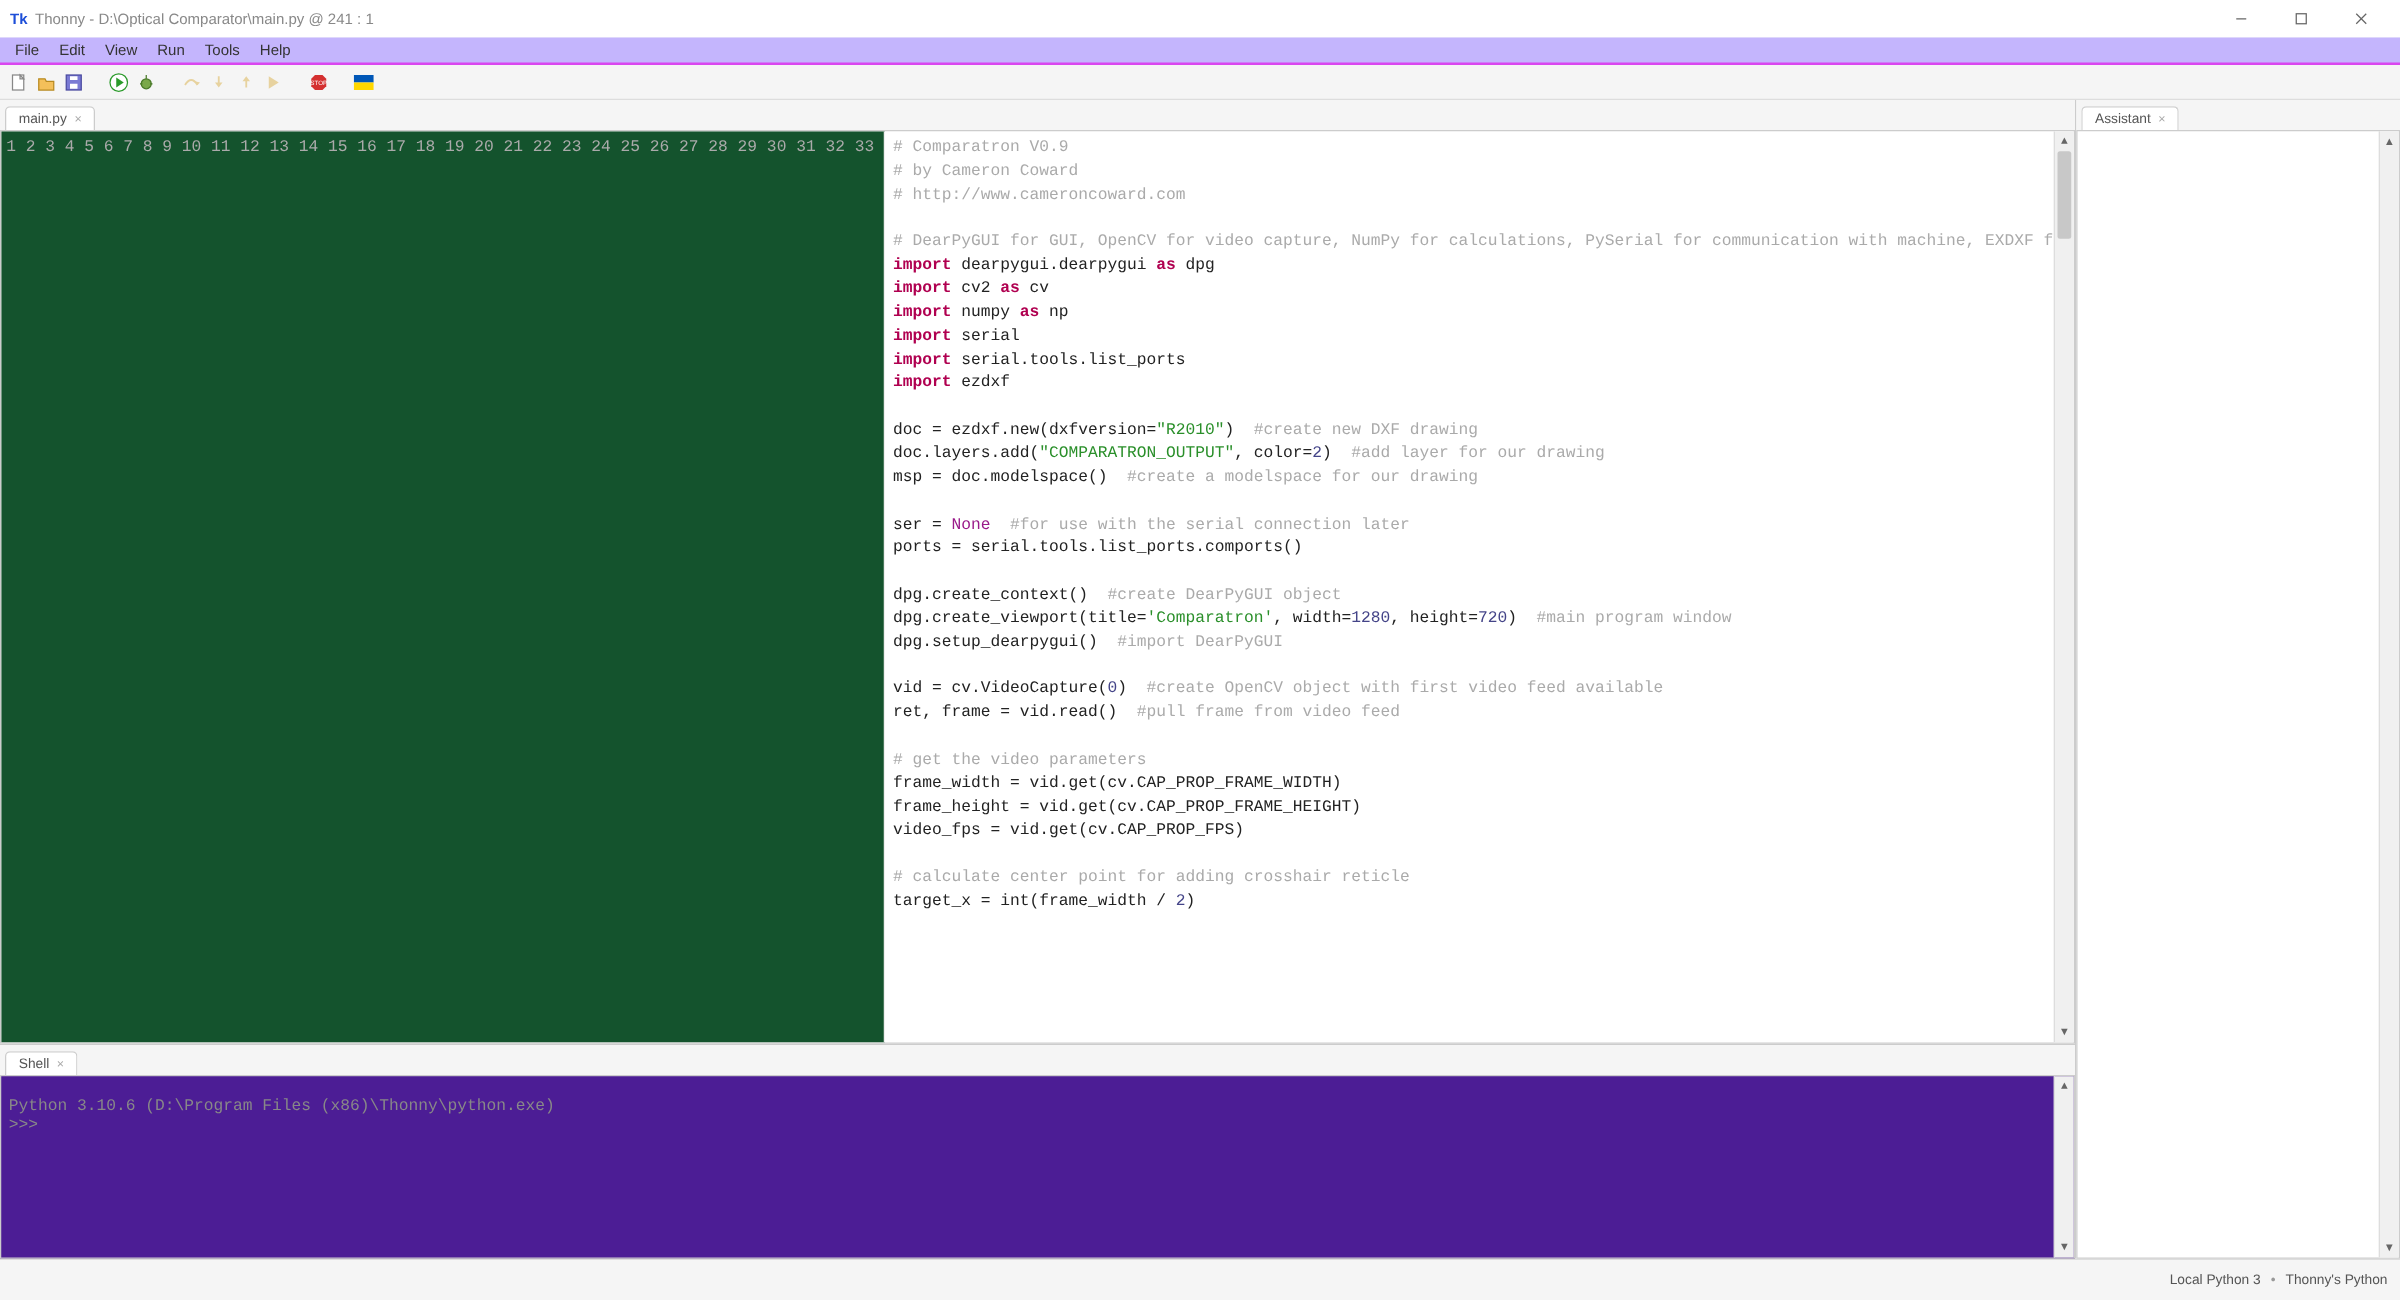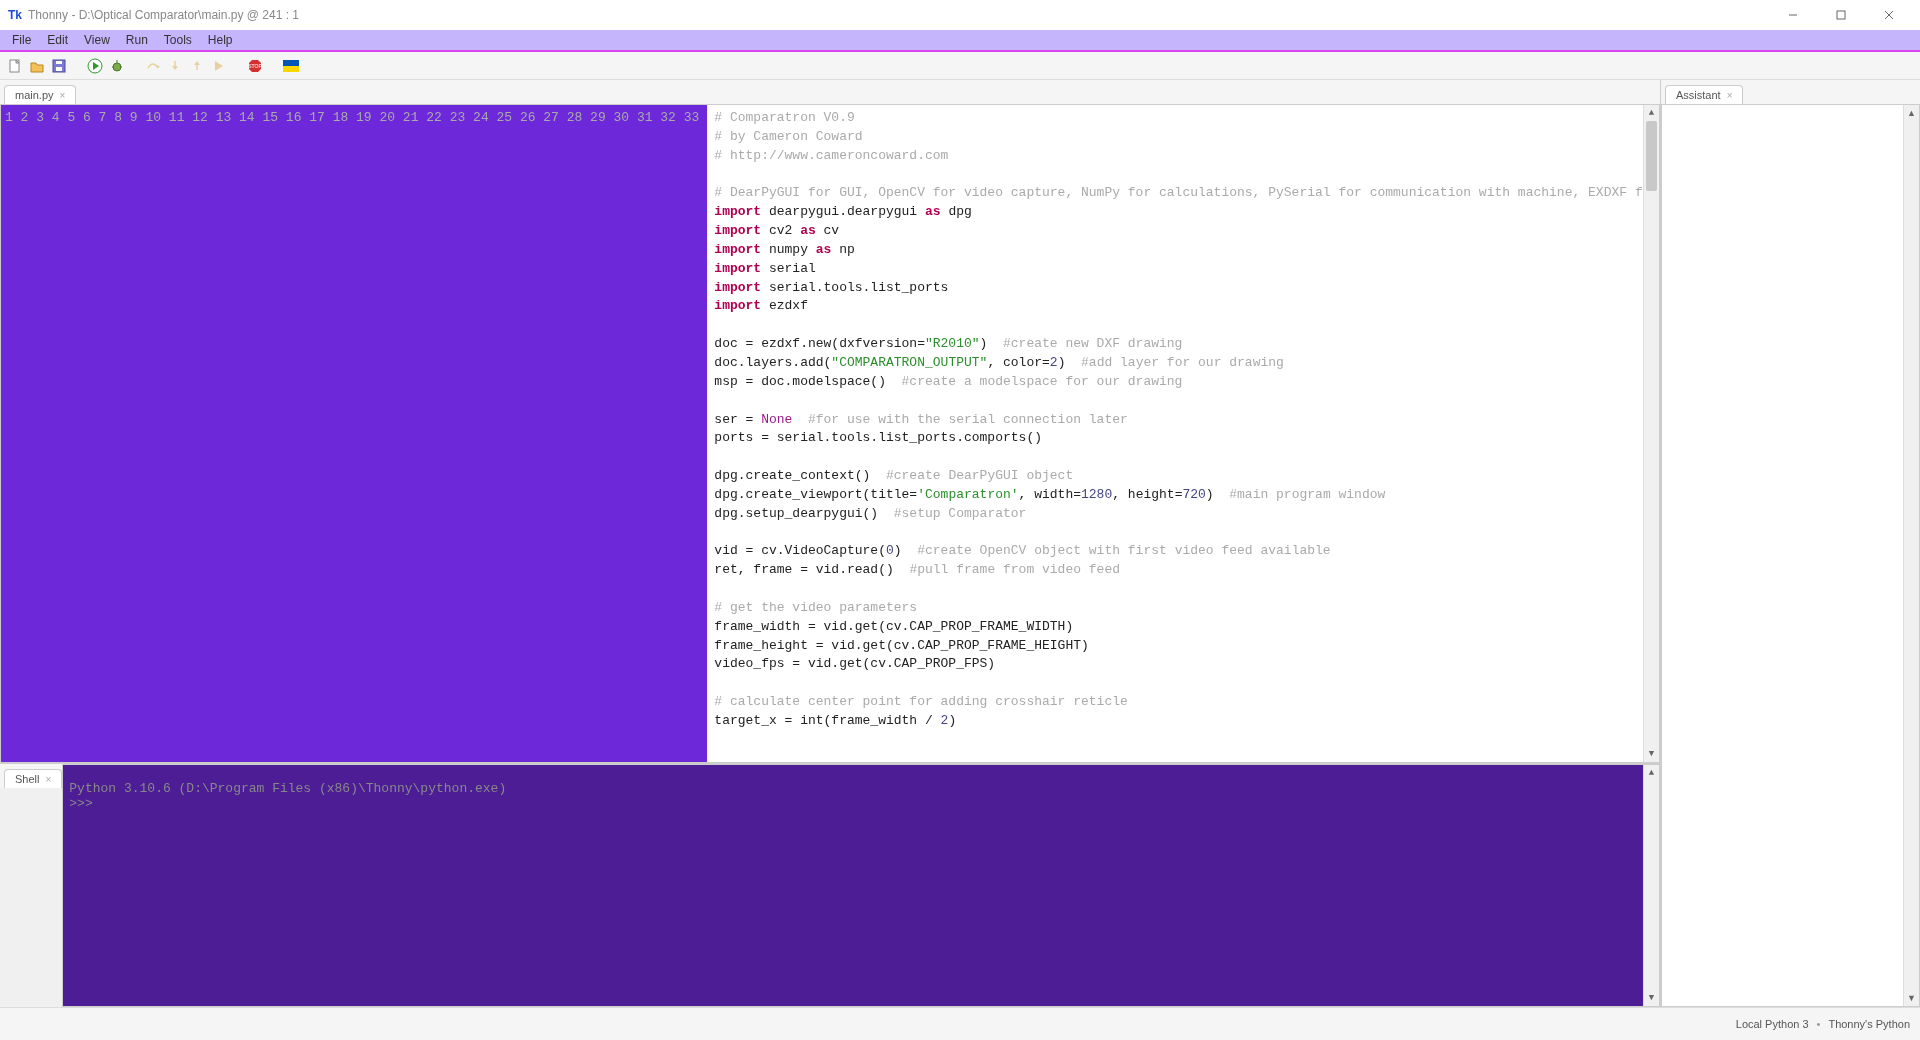--- a/index.html
+++ b/index.html
@@ -103,21 +103,21 @@
   flex: 1;
   background: #ffffff;
   border: 1px solid #ccc;
   display: flex;
   font-family: "Consolas", "Courier New", monospace;
   font-size: 13px;
   overflow: hidden;
   position: relative;
 }
 .gutter {
-  background: #6d28d9;
+  background: #14532d;
   color: #aaa;
   text-align: right;
   padding: 4px 8px 4px 4px;
   border-right: 1px solid #eee;
   user-select: none;
   line-height: 1.45;
 }
 .code {
   flex: 1;
   padding: 4px 6px;
@@ -144,23 +144,23 @@
   border-radius: 2px;
 }
 .vscroll .arrow {
   position: absolute;
   left: 0; right: 0;
   height: 16px;
   display: flex; align-items:center; justify-content:center;
   color: #666; font-size:9px;
 }
 .shell-wrap {
-  height: 244px;
-  display: flex;
-  flex-direction: row;
+  height: 172px;
+  display: flex;
+  flex-direction: column;
   border-top: 1px solid #ccc;
 }
 .shell-body {
   flex: 1;
   background: #4c1d95;
   border: 1px solid #ccc;
   padding: 16px 6px;
   font-family: "Consolas", "Courier New", monospace;
   font-size: 13px;
   position: relative;
@@ -361,21 +361,21 @@
 
 doc = ezdxf.new(dxfversion=<span class="st">"R2010"</span>)  <span class="cm">#create new DXF drawing</span>
 doc.layers.add(<span class="st">"COMPARATRON_OUTPUT"</span>, color=<span class="nm">2</span>)  <span class="cm">#add layer for our drawing</span>
 msp = doc.modelspace()  <span class="cm">#create a modelspace for our drawing</span>
 
 ser = <span class="cn">None</span>  <span class="cm">#for use with the serial connection later</span>
 ports = serial.tools.list_ports.comports()
 
 dpg.create_context()  <span class="cm">#create DearPyGUI object</span>
 dpg.create_viewport(title=<span class="st">'Comparatron'</span>, width=<span class="nm">1280</span>, height=<span class="nm">720</span>)  <span class="cm">#main program window</span>
-dpg.setup_dearpygui()  <span class="cm">#setup Comparator</span>
+dpg.setup_dearpygui()  <span class="cm">#import DearPyGUI</span>
 
 vid = cv.VideoCapture(<span class="nm">0</span>)  <span class="cm">#create OpenCV object with first video feed available</span>
 ret, frame = vid.read()  <span class="cm">#pull frame from video feed</span>
 
 <span class="cm"># get the video parameters</span>
 frame_width = vid.get(cv.CAP_PROP_FRAME_WIDTH)
 frame_height = vid.get(cv.CAP_PROP_FRAME_HEIGHT)
 video_fps = vid.get(cv.CAP_PROP_FPS)
 
 <span class="cm"># calculate center point for adding crosshair reticle</span>

